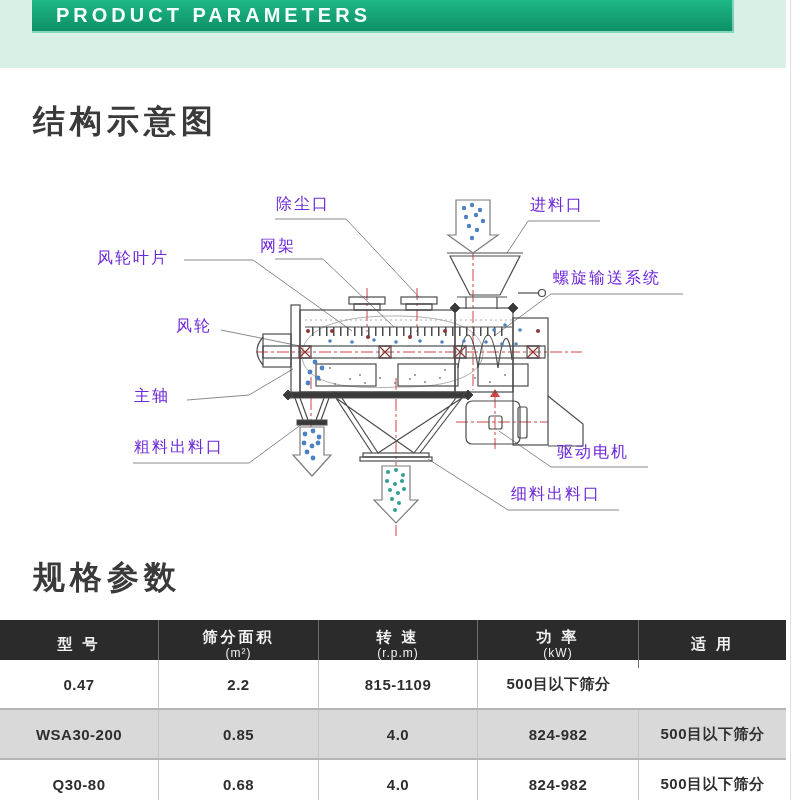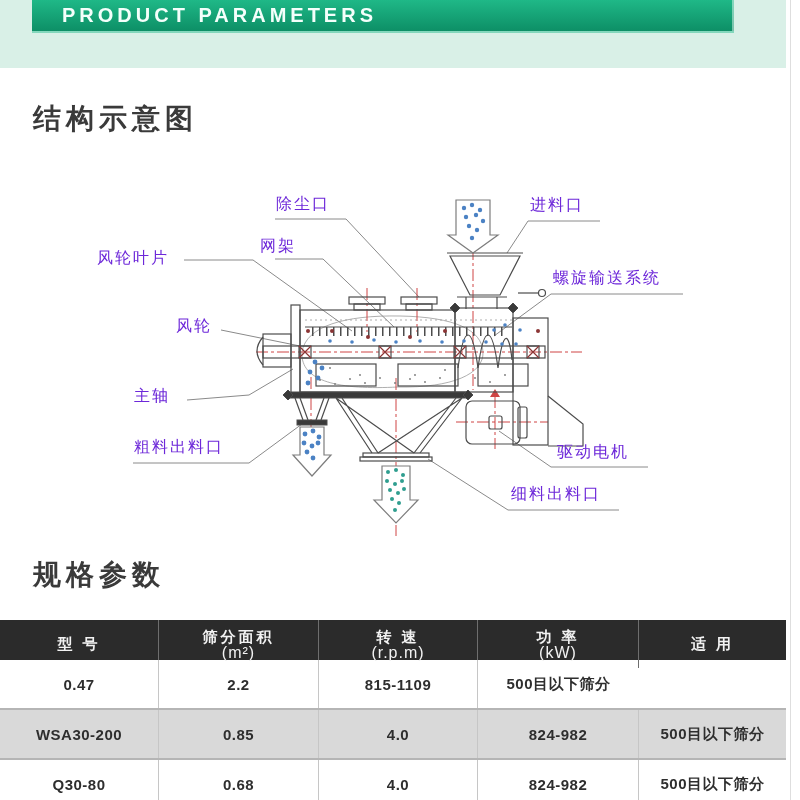--- a/index.html
+++ b/index.html
@@ -9,27 +9,27 @@
   }
   
   .mint-band { position:absolute; left:0; top:0; width:786px; height:68px; background:var(--mint-bg); }
   .banner {
     position:absolute; left:32px; top:0; width:700px; height:31px;
     background:linear-gradient(180deg, var(--banner-green-top), var(--banner-green-bottom));
     border-right:2px solid rgba(255,255,255,.45); border-bottom:2px solid rgba(255,255,255,.45);
     display:flex; align-items:center;
   }
   .banner-title {
-    color:#f4fffb; font-size:20px; font-weight:bold; letter-spacing:4px; padding-left:30px; white-space:nowrap;
+    color:#f4fffb; font-size:20px; font-weight:bold; letter-spacing:4px; padding-left:24px; white-space:nowrap;
   }
   .right-edge { position:absolute; left:786px; top:0; width:14px; height:800px; background:#fff; }
   .right-edge-line { position:absolute; left:790px; top:0; width:1px; height:800px; background:#dedede; }
 
   .sec-title {
-    position:absolute; left:33px; color:#3a3a3a; font-size:28px; font-weight:600;
+    position:absolute; left:33px; color:#3a3a3a; font-size:32px; font-weight:600;
     letter-spacing:5px; white-space:nowrap;
   }
   #structure-title { top:100px; }
   #specs-title { top:556px; }
 
   
   .diagram { position:absolute; left:0; top:0; width:800px; height:560px; }
   .ln   { stroke:#4c4c4c; stroke-width:1.2; fill:none; }
   .lnf  { stroke:#4c4c4c; stroke-width:1; fill:#3a3a3a; }
   .thin { stroke:#9a9a9a; stroke-width:0.8; fill:none; }
@@ -50,21 +50,21 @@
   
   .spec-table { position:absolute; left:0; top:620px; width:786px; }
   .t-row { display:grid; grid-template-columns:159px 160px 159px 161px 147px; }
   .t-header { background:var(--table-header-bg); height:40px; }
   .t-hcell {
     display:flex; flex-direction:column; align-items:center; justify-content:center;
     color:#f2f2f2; border-right:1px solid #6e6e6e; height:48px;
   }
   .t-hcell:last-child { border-right:none; }
   .t-hcell .l1 { font-size:15px; font-weight:600; letter-spacing:3px; line-height:18px; }
-  .t-hcell .l2 { font-size:16px; letter-spacing:1px; line-height:14px; }
+  .t-hcell .l2 { font-size:12px; letter-spacing:1px; line-height:14px; }
   .t-body .t-row { height:48px; background:#fff; }
   .t-body .t-row.alt { background:var(--table-row-alt-bg); border-top:2px solid #b5b5b5; border-bottom:2px solid #b5b5b5; }
   .t-cell {
     display:flex; align-items:center; justify-content:center;
     color:#2e2e2e; font-size:15px; font-weight:600; letter-spacing:0.5px;
     border-right:1px solid #c6c6c6; height:100%;
   }
   .t-cell:last-child { border-right:none; }
 </style>
 </head>

